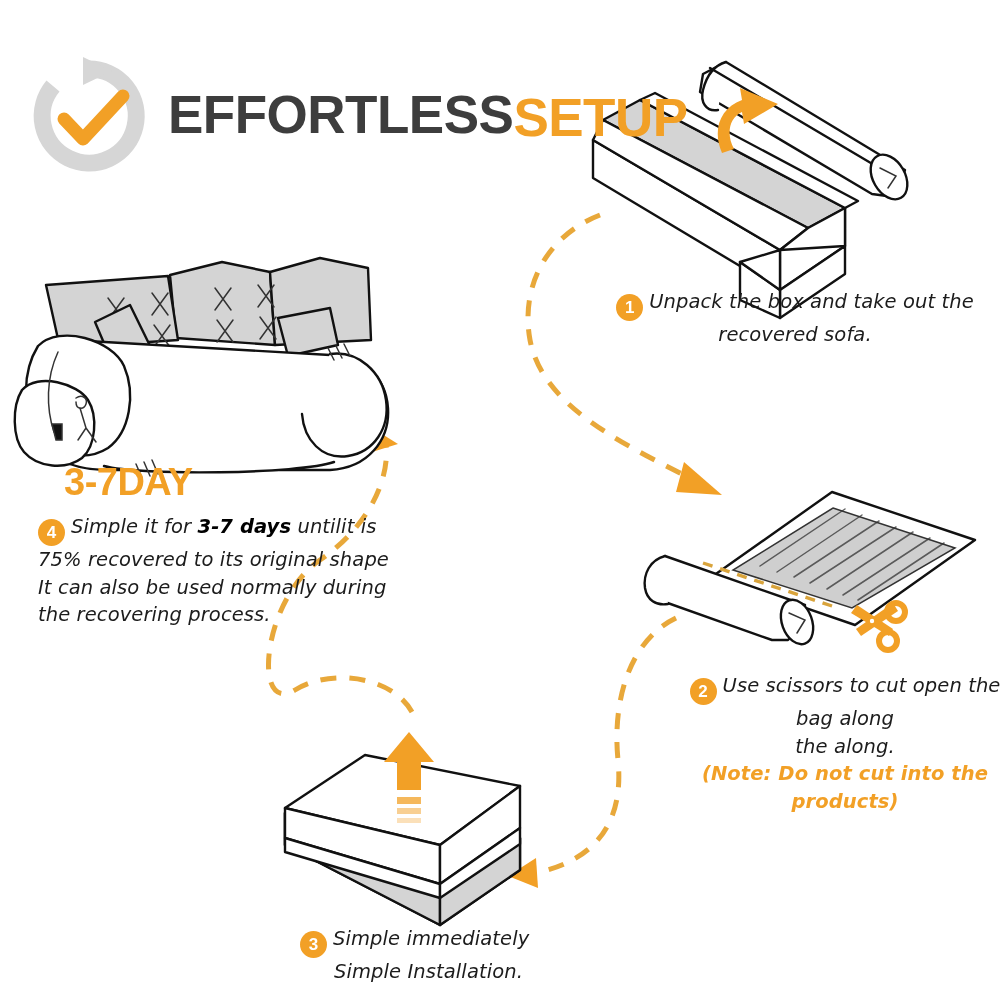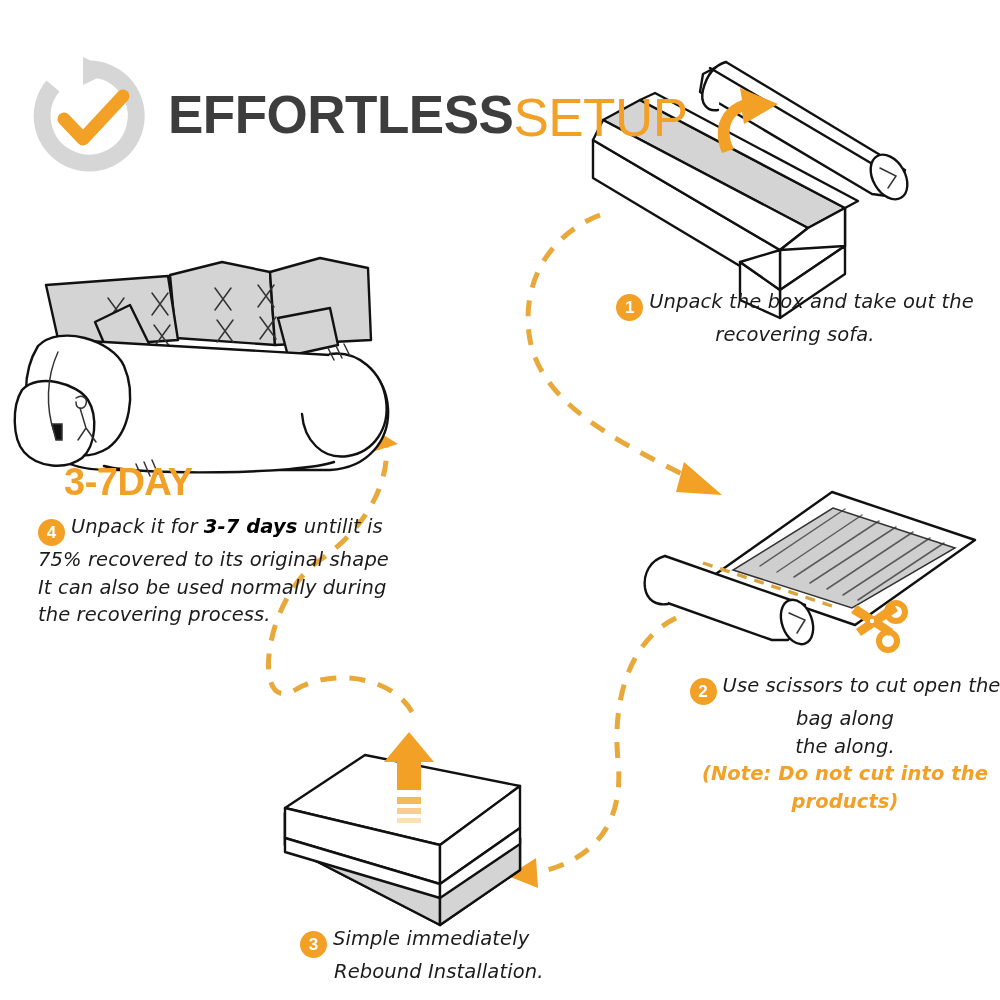--- a/index.html
+++ b/index.html
@@ -19,21 +19,21 @@
     position:absolute;left:28px;top:55px;
     display:flex;align-items:center;gap:18px;
   }
   #logo{width:122px;height:122px;flex:0 0 auto;}
   #title-block{display:flex;flex-direction:row;line-height:0.98;}
   .title-line1{
     font-size:53px;font-weight:bold;color:#3d3d3d;
     letter-spacing:-0.5px;
   }
   .title-line2{
-    font-size:53px;font-weight:normal;color:#F2A026;
+    font-size:53px;font-weight:bold;color:#F2A026;
     letter-spacing:-0.5px;margin-top:3px;
   }
   
   .step-text{
     position:absolute;
     font-family:"DejaVu Sans", sans-serif;
     font-style:italic;
     color:#1c1c1c;
     font-size:19.5px;
     line-height:1.42;
@@ -226,33 +226,33 @@
       </svg>
     </span>
     <span id="title-block">
       <span class="title-line1">EFFORTLESS</span>
       <span class="title-line2">SETUP</span>
     </span>
   </div>
 
   <div class="step-text" style="left:604px;top:288px;width:382px;text-align:center;">
     <span class="badge">1</span><span>Unpack the box and take out the</span><br>
-    <span>recovering sofa.</span>
+    <span>recovered sofa.</span>
   </div>
 
   <div class="step-text" style="left:680px;top:672px;width:330px;text-align:center;">
     <span class="badge">2</span><span>Use scissors to cut open the bag along</span><br>
     <span>the along.</span><br>
     <span class="note-line">(Note: Do not cut into the products)</span>
   </div>
 
   <div class="step-text" style="left:300px;top:925px;width:250px;text-align:left;">
     <span class="badge">3</span><span>Simple immediately</span><br>
-    <span style="margin-left:34px;display:inline-block;">Rebound Installation.</span>
+    <span style="margin-left:34px;display:inline-block;">Simple Installation.</span>
   </div>
 
   <div id="day-heading">3-7DAY</div>
 
   <div class="step-text" style="left:38px;top:513px;width:352px;text-align:left;">
-    <span class="badge">4</span><span>Unpack it for </span><span class="accent">3-7 days</span><span> untilit is 75% recovered to its original shape It can also be used normally during the recovering process.</span>
+    <span class="badge">4</span><span>Simple it for </span><span class="accent">3-7 days</span><span> untilit is 75% recovered to its original shape It can also be used normally during the recovering process.</span>
   </div>
 
 </div>
 
 </body></html>

